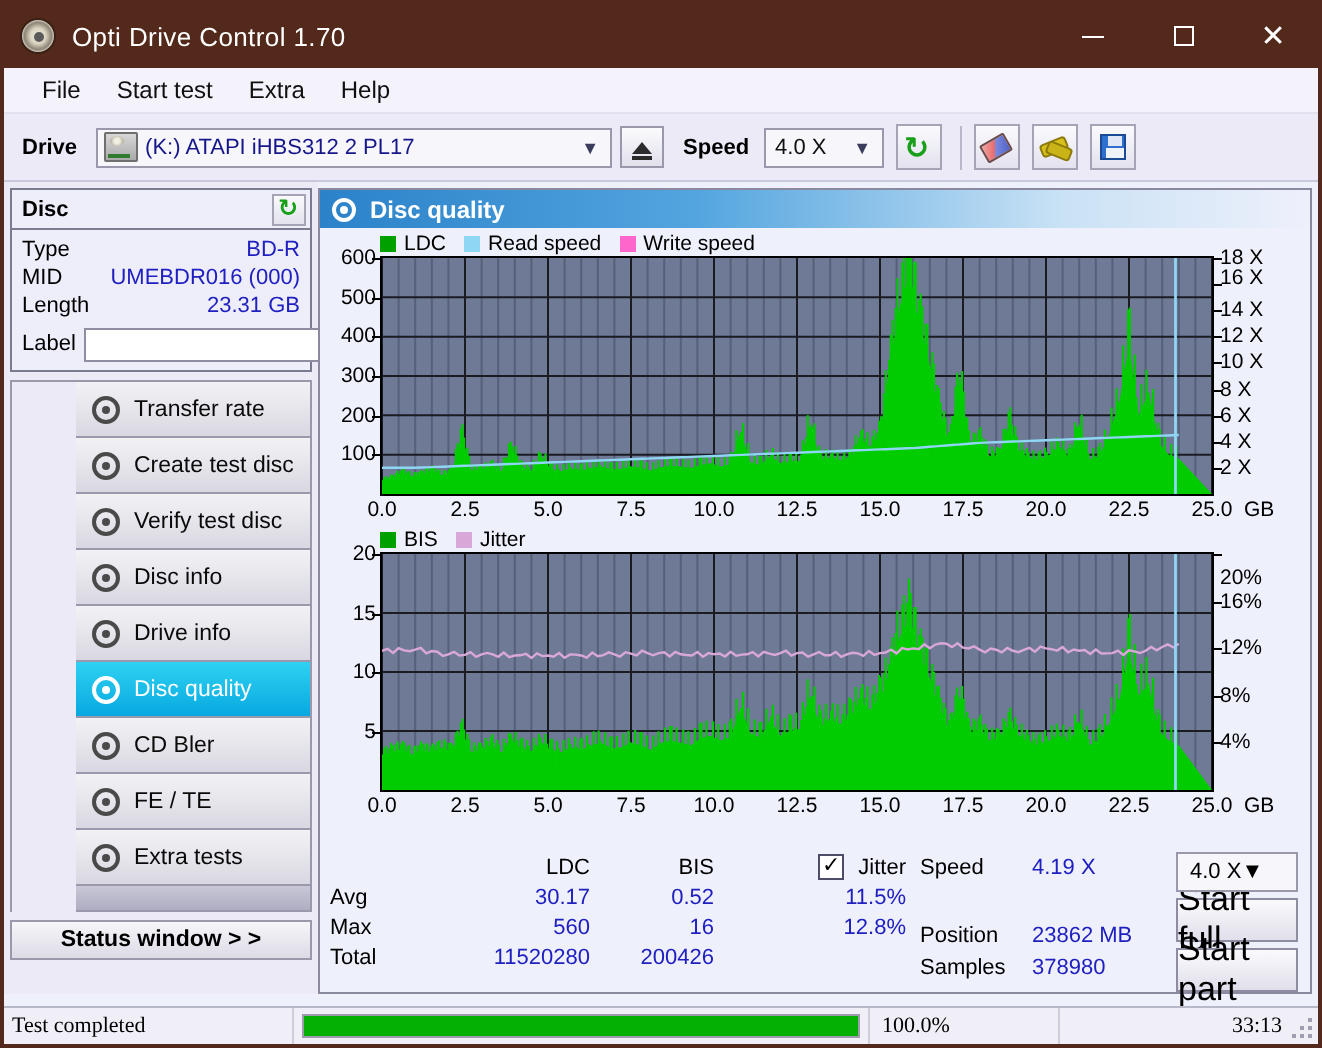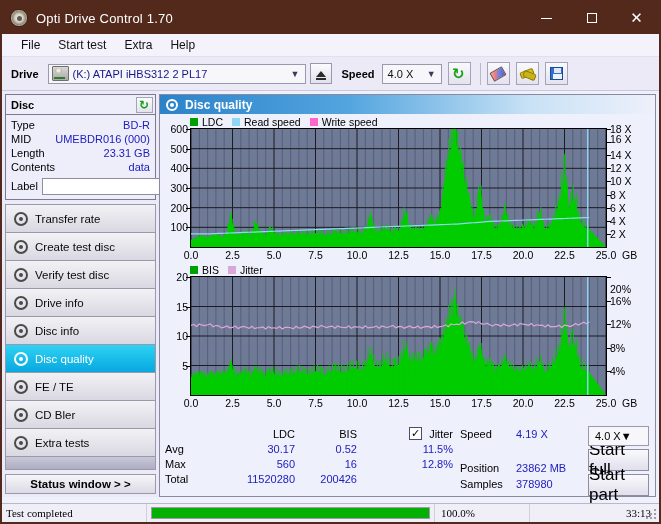--- a/index.html
+++ b/index.html
@@ -106,21 +106,21 @@
   .label-row{display:flex;align-items:center;margin-top:3px;gap:4px;}
   .label-row .k{width:33px;font-size:11px;}
   .label-input{flex:1;height:17px;background:#fff;border:1px solid #8e8da2;box-sizing:border-box;}
   .label-btn{
     width:19px;height:18px;border:1px solid #a5a4b6;background:linear-gradient(#fafafd,#e3e2ee);
     display:flex;align-items:center;justify-content:center;box-sizing:border-box;
   }
   .mini-disc{width:12px;height:12px;border-radius:50%;
      background:radial-gradient(circle,#fdfbc8 25%,#d7d27a 55%,#b8b256 100%);border:1px solid #8c8840;box-sizing:border-box;position:relative;}
   .mini-disc:after{content:"";position:absolute;left:4px;top:4px;width:3px;height:3px;border-radius:50%;background:#f6f6e2;}
-  .navlist{margin-top:4px;border:1px solid #9a99ac;border-bottom:none;box-sizing:border-box;}
+  .navlist{margin-top:4px;border:1px solid #9a99ac;border-bottom:none;box-sizing:border-box;padding-left:32px;}
   .navitem{
     height:28px;display:flex;align-items:center;gap:7px;padding-left:8px;box-sizing:border-box;
     background:linear-gradient(#f2f2f5,#d9d8e2);border-bottom:1px solid #9a99ac;
     font-size:11.5px;color:#0a0a0a;
   }
   .navitem.active{
     background:linear-gradient(#2fd2f2,#07a8e0);color:#ffffff;
   }
   .nav-ico{width:14px;height:14px;border-radius:50%;border:2px solid #4a4a4a;box-sizing:border-box;position:relative;flex:none;}
   .nav-ico:after{content:"";position:absolute;left:3px;top:3px;width:4px;height:4px;border-radius:50%;background:#4a4a4a;}
@@ -186,21 +186,21 @@
   .statusbar{
     position:absolute;left:0;bottom:0;width:100%;height:19px;background:#f0eff8;
     border-top:1px solid #b9b8c9;display:flex;align-items:center;box-sizing:border-box;
   }
   .sb-cell{height:100%;display:flex;align-items:center;border-right:1px solid #cfcede;box-sizing:border-box;font-size:11px;font-family:Liberation Serif, serif;}
   .sb-text{width:145px;padding-left:4px;}
   .sb-prog{width:288px;padding:0 4px;}
   .progress{width:100%;height:12px;background:#ffffff;border:1px solid #9d9cae;box-sizing:border-box;}
   .progress > i{display:block;height:100%;background:#05b005;}
   .sb-pct{width:95px;padding-left:6px;}
-  .sb-time{flex:1;justify-content:flex-end;padding-right:8px;border-right:none;}
+  .sb-time{flex:1;justify-content:flex-end;padding-right:18px;border-right:none;}
   .grip{position:absolute;right:3px;bottom:3px;width:10px;height:10px;}
   .grip i{position:absolute;width:2px;height:2px;background:#9e9dae;}
 </style>
 </head>
 <body>
 
 <div class="window">
 
   <div class="titlebar">
     <div class="title-icon"></div>
@@ -271,24 +271,20 @@
             <span class="v">BD-R</span>
           </div>
           <div class="drow">
             <span class="k">MID</span>
             <span class="v">UMEBDR016 (000)</span>
           </div>
           <div class="drow">
             <span class="k">Length</span>
             <span class="v">23.31 GB</span>
           </div>
-          <div class="drow">
-            <span class="k">Contents</span>
-            <span class="v">data</span>
-          </div>
           <div class="label-row">
             <span class="k">Label</span>
             <input class="label-input" type="text" value="" style="">
             <div class="label-btn">
                 <span class="mini-disc"></span>
               </div>
           </div>
         </div>
       </div>
 
@@ -300,37 +296,37 @@
         <div class="navitem">
           <span class="nav-ico"></span>
           <span>Create test disc</span>
         </div>
         <div class="navitem">
           <span class="nav-ico"></span>
           <span>Verify test disc</span>
         </div>
         <div class="navitem">
           <span class="nav-ico"></span>
-          <span>Drive info</span>
+          <span>Disc info</span>
         </div>
         <div class="navitem">
           <span class="nav-ico"></span>
-          <span>Disc info</span>
+          <span>Drive info</span>
         </div>
         <div class="navitem active">
           <span class="nav-ico"></span>
           <span>Disc quality</span>
         </div>
         <div class="navitem">
           <span class="nav-ico"></span>
-          <span>FE / TE</span>
+          <span>CD Bler</span>
         </div>
         <div class="navitem">
           <span class="nav-ico"></span>
-          <span>CD Bler</span>
+          <span>FE / TE</span>
         </div>
         <div class="navitem">
           <span class="nav-ico"></span>
           <span>Extra tests</span>
         </div>
         <div class="nav-filler"></div>
       </div>
 
       <div class="statuswin">Status window &gt; &gt;</div>
     </div>

